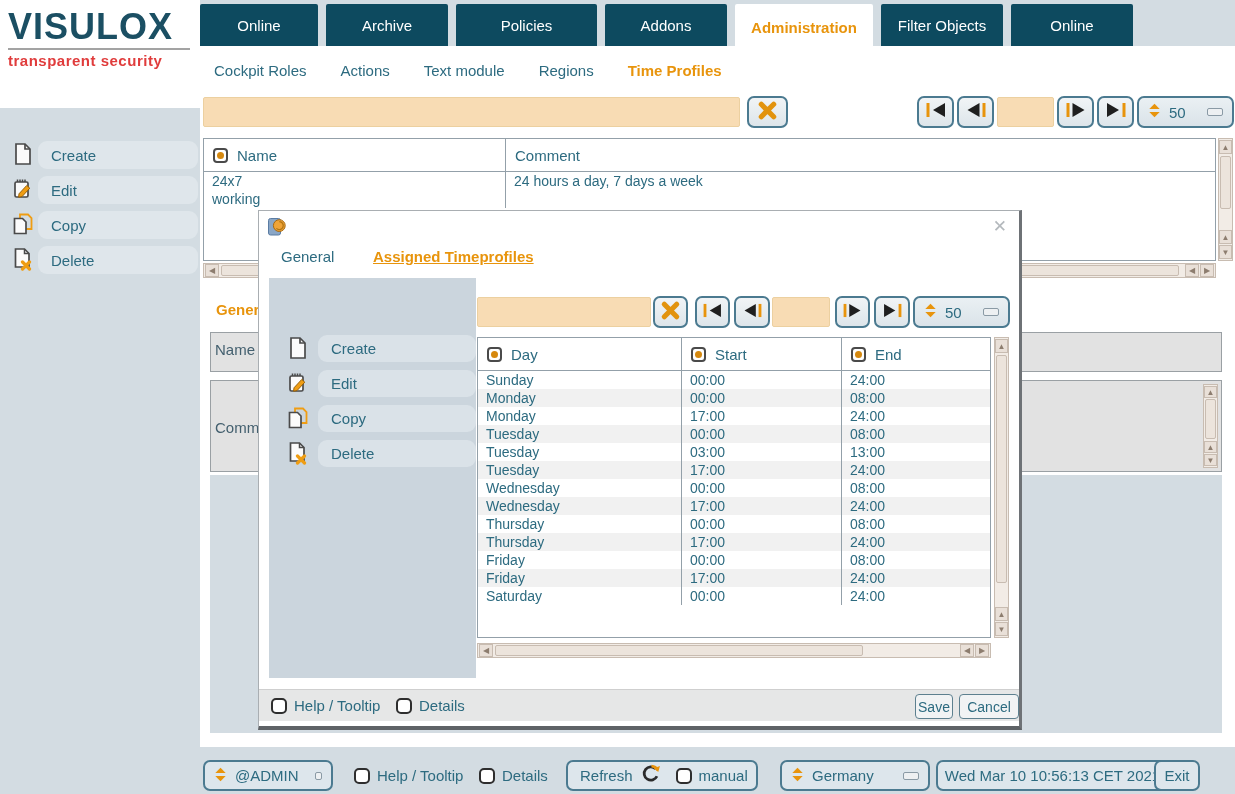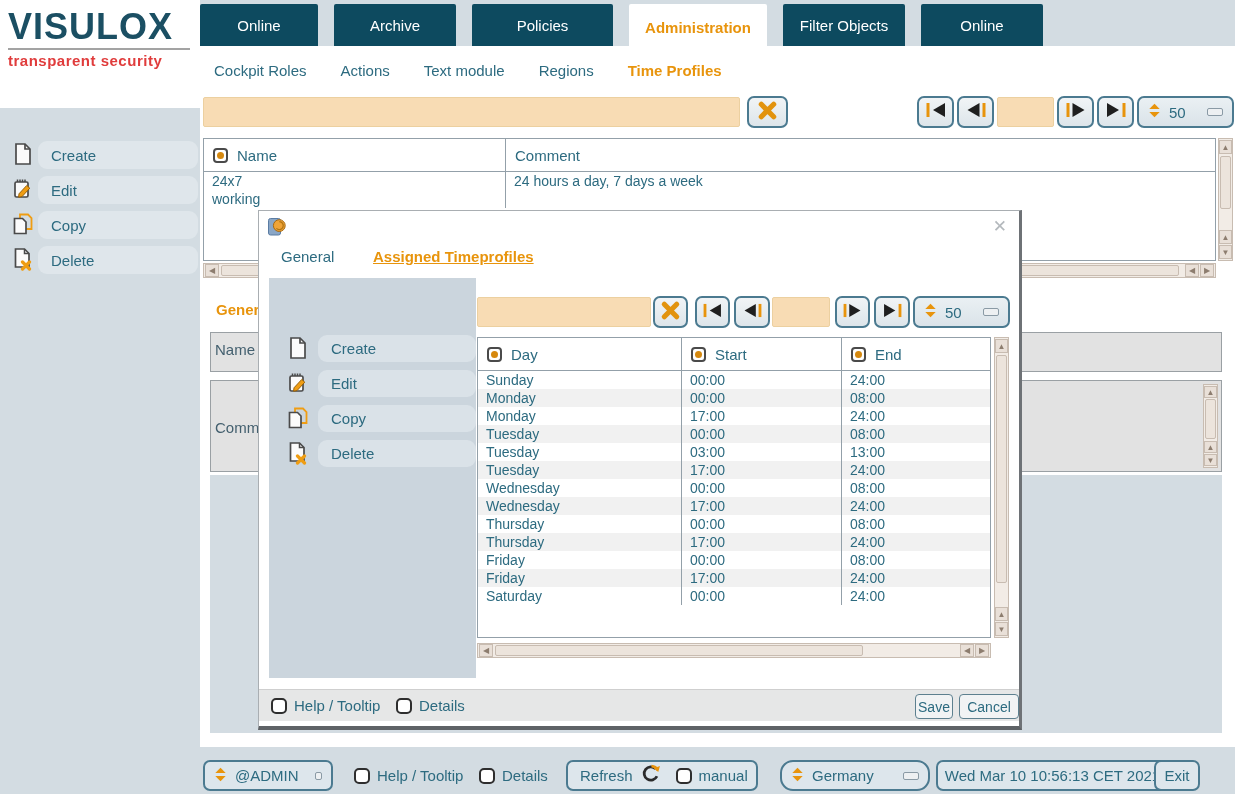--- a/index.html
+++ b/index.html
@@ -9,21 +9,21 @@
   .abs{position:absolute;}
 
   
   #logo{position:absolute;left:0;top:0;width:200px;height:108px;background:#fff;padding:8px 10px 0 8px;}
   #logo .title{font-size:36px;font-weight:bold;color:#1b4f63;letter-spacing:1px;line-height:38px;}
   #logo .subtitle{font-size:15px;font-weight:bold;color:#e03c3c;border-top:2px solid #a3a3a3;
        padding-top:2px;margin-top:2px;letter-spacing:.5px;}
 
   
   #tabs{position:absolute;left:200px;top:0;height:46px;display:flex;}
-  .tab{height:42px;margin-top:4px;margin-right:16px;background:#0d4a5f;color:#fff;display:flex;
+  .tab{height:42px;margin-top:4px;margin-right:8px;background:#0d4a5f;color:#fff;display:flex;
        align-items:center;justify-content:center;font-size:15px;border-radius:2px 2px 0 0;cursor:pointer;}
   .tab.active{background:#fff;color:#e8940c;font-weight:bold;height:46px;}
 
   
   #content{position:absolute;left:200px;top:46px;width:1035px;height:701px;background:#fff;}
 
   
   #subnav{position:absolute;left:214px;top:58px;display:flex;gap:34px;align-items:center;height:24px;}
   .subnav-item{font-size:15px;color:#2d6b80;cursor:pointer;white-space:nowrap;}
   .subnav-item.active{color:#e8940c;font-weight:bold;}
@@ -95,20 +95,21 @@
 
   <div id="logo">
     <div class="title">VISULOX</div>
     <div class="subtitle">transparent security</div>
   </div>
 
   <div id="tabs">
     <div class="tab" style="width:118px">Online</div>
     <div class="tab" style="width:122px">Archive</div>
     <div class="tab" style="width:141px">Policies</div>
+    <div class="tab" style="width:122px">Addons</div>
     <div class="tab active" style="width:138px">Administration</div>
     <div class="tab" style="width:122px">Filter Objects</div>
     <div class="tab" style="width:122px">Online</div>
   </div>
 
   <div id="subnav">
     <span class="subnav-item">Cockpit Roles</span>
     <span class="subnav-item">Actions</span>
     <span class="subnav-item">Text module</span>
     <span class="subnav-item">Regions</span>
@@ -462,21 +463,21 @@
     <span>Refresh</span>
     <span><svg width="22" height="22" viewBox="0 0 24 24">
           <path d="M18.5 14.5A7.3 7.3 0 1 1 17 6.2" fill="none" stroke="#2b2b2b" stroke-width="3"></path>
           <path d="M12.5 3.3a8 8 0 0 1 6.8 4.4" fill="none" stroke="#e8940c" stroke-width="3"></path>
           <path d="M21.8 3.4 19.9 9.7 15 5.7z" fill="#e8940c"></path>
         </svg></span>
     <span style="flex:1;"></span>
     <span class="cb"></span>
     <span>manual</span>
   </div>
-  <div class="sbar-box" style="left:780px;width:150px;padding:8px 9px;gap:8px;border-radius:13px;">
+  <div class="sbar-box" style="left:780px;width:150px;padding:8px 9px;gap:8px;">
     <span><svg width="13" height="17" viewBox="0 0 14 17">
           <path d="M7 1.2 12.6 7H1.4z" fill="#e8940c"></path>
           <path d="M7 15.8 12.6 10H1.4z" fill="#e8940c"></path>
         </svg></span>
     <span>Germany</span>
     <span style="flex:1;"></span>
       <span class="dash"></span>
   </div>
   <div class="sbar-box" style="left:936px;width:233px;justify-content:center;">
     <span>Wed Mar 10 10:56:13 CET 2021</span>

